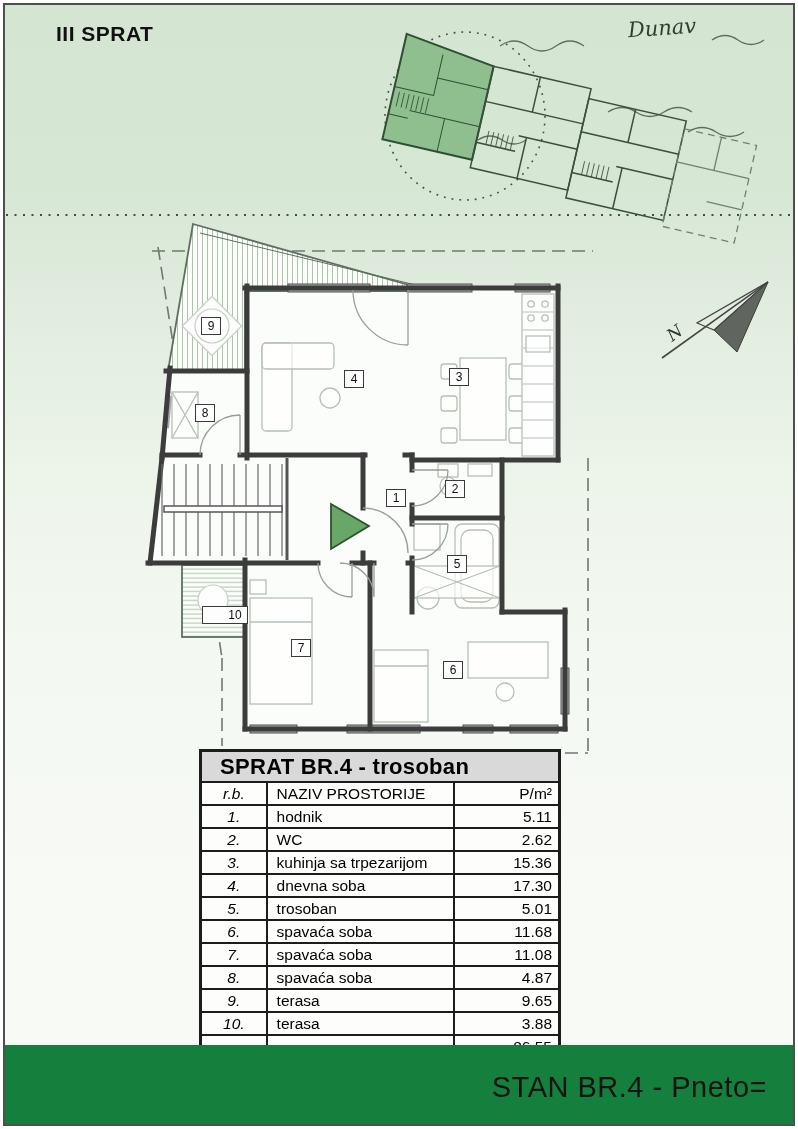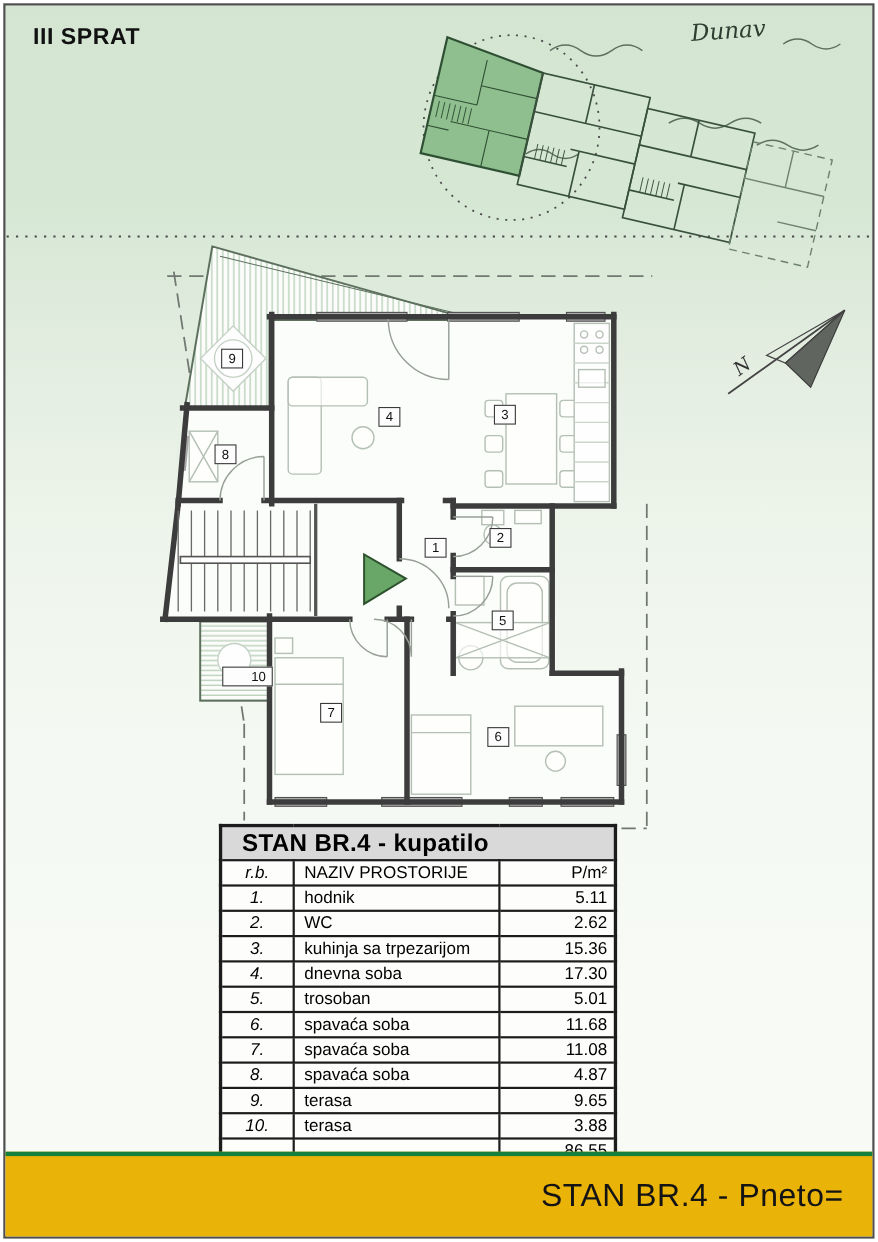--- a/index.html
+++ b/index.html
@@ -6,21 +6,21 @@
   .sheet{
     position:relative;width:798px;height:1129px;background:#ffffff;overflow:hidden;
     font-family:"Liberation Sans",sans-serif;color:#111;
   }
   .frame{
     position:absolute;inset:3px;border:2px solid #4f4f4f;
     background:linear-gradient(180deg,#d4e5d2 0%,#d6e7d4 16%,#e2ede0 28%,#edf4ea 42%,#f4f8f2 58%,#f7faf5 80%,#f7faf5 100%);
   }
   .drawing{position:absolute;left:0;top:0;z-index:1;}
   .floor-title{
-    position:absolute;left:30px;top:22px;z-index:3;
+    position:absolute;left:56px;top:22px;z-index:3;
     font-size:21px;font-weight:bold;letter-spacing:.5px;
   }
   .unit-box{
     position:absolute;left:28px;top:70px;width:238px;height:48px;z-index:3;
     border:1px solid #67776a;background:rgba(255,255,255,0.10);
     display:flex;align-items:center;justify-content:center;
     font-size:31px;font-weight:bold;letter-spacing:1px;
   }
   .river-label{
     position:absolute;left:628px;top:16px;z-index:3;
@@ -40,21 +40,21 @@
   }
   .plan-table td{border:2px solid #1c1c1c;padding:0 6px;height:21px;line-height:19px;}
   .plan-table .title-cell{
     background:#d9d9d9;font-size:22px;font-weight:bold;height:29px;padding-left:18px;letter-spacing:.3px;
   }
   .plan-table .c-rb{width:58px;text-align:center;font-style:italic;}
   .plan-table .c-name{width:186px;text-align:left;padding-left:9px;}
   .plan-table .c-area{width:102px;text-align:right;}
   .footer-bar{
     position:absolute;left:5px;right:5px;bottom:5px;height:73px;z-index:5;
-    background:#eab308;border-top:4px solid #15803d;
+    background:#15803d;border-top:6px solid #15803d;
     display:flex;align-items:center;justify-content:flex-end;
     padding-right:26px;gap:10px;
   }
   .footer-label{font-size:29px;color:#141414;letter-spacing:.5px;}
   .footer-value{font-size:38px;font-weight:bold;color:#0d0d0d;letter-spacing:.5px;}
 </style>
 </head>
 <body>
 
 <div class="sheet">
@@ -264,21 +264,21 @@
   <span class="rlabel" style="left:447px;top:555px;">5</span>
   <span class="rlabel" style="left:443px;top:661px;">6</span>
   <span class="rlabel" style="left:291px;top:639px;">7</span>
   <span class="rlabel" style="left:195px;top:404px;">8</span>
   <span class="rlabel" style="left:201px;top:317px;">9</span>
   <span class="rlabel wide" style="left:202px;top:606px;">10</span>
 
   <table class="plan-table">
     <tbody>
       <tr>
-        <td class="title-cell" colspan="3">STAN BR.4 - kupatilo</td>
+        <td class="title-cell" colspan="3">SPRAT BR.4 - trosoban</td>
       </tr>
       <tr>
         <td class="c-rb">r.b.</td>
         <td class="c-name">NAZIV PROSTORIJE</td>
         <td class="c-area">P/m²</td>
       </tr>
     </tbody>
     <tbody>
 
         <tr>

